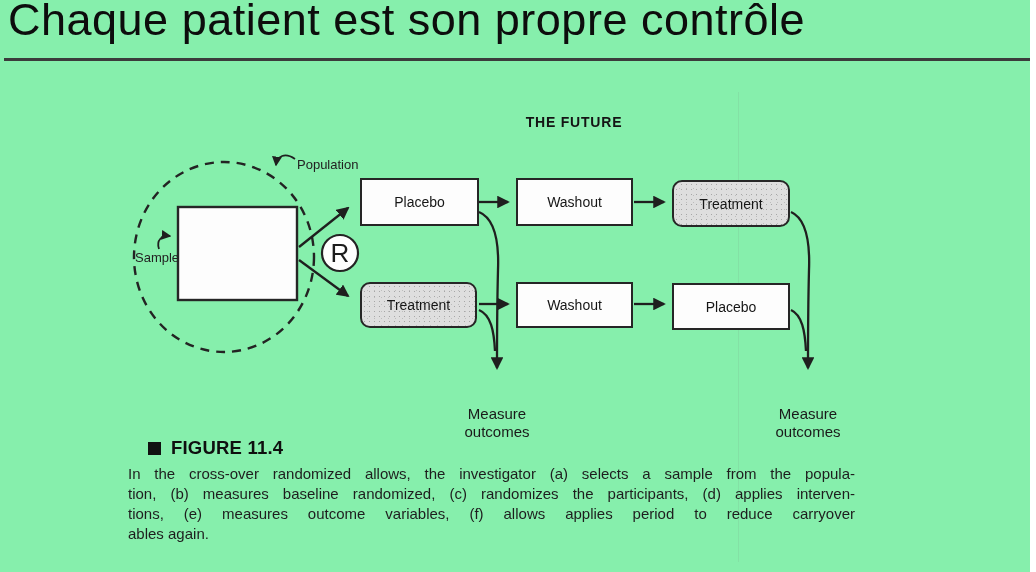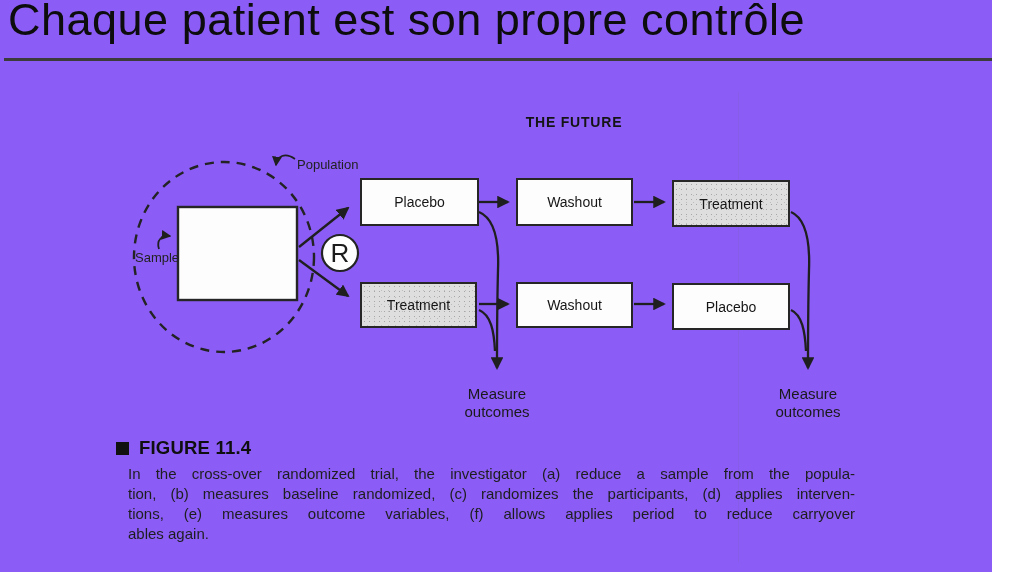--- a/index.html
+++ b/index.html
@@ -1,23 +1,24 @@
 <!DOCTYPE html>
 <html><head>
 <meta charset="utf-8">
 <style>
   html, body { margin: 0; padding: 0; background: #ffffff; }
   #stage {
     position: relative;
     width: 992px;
     height: 572px;
-    background: #8b5cf6;
+    background: #86efac;
     overflow: hidden;
     font-family: "Liberation Sans", sans-serif;
     color: #1c1c1c;
+    padding-left: 38px;
   }
   .abs { position: absolute; }
 
   
   #slide-title {
     left: 8px; top: -6px;
     font-size: 45px;
     line-height: 52px;
     letter-spacing: 0.5px;
     font-weight: 400;
@@ -52,55 +53,57 @@
     justify-content: center;
     font-size: 14px;
     color: #161616;
   }
   .dbox.shaded {
     background-color: #dedede;
     background-image: radial-gradient(#a6a6a6 0.8px, rgba(0,0,0,0) 0.9px),
                       radial-gradient(#bdbdbd 0.8px, rgba(0,0,0,0) 0.9px);
     background-size: 5px 5px, 7px 7px;
     background-position: 0 0, 2px 3px;
+    border-radius: 10px;
   }
   #box-placebo-1   { left: 360px; top: 178px; width: 119px; height: 48px; }
   #box-washout-1   { left: 516px; top: 178px; width: 117px; height: 48px; }
   #box-treatment-2 { left: 672px; top: 180px; width: 118px; height: 47px; }
   #box-treatment-1 { left: 360px; top: 282px; width: 117px; height: 46px; }
   #box-washout-2   { left: 516px; top: 282px; width: 117px; height: 46px; }
   #box-placebo-2   { left: 672px; top: 283px; width: 118px; height: 47px; }
 
   
   .annot { font-size: 13px; color: #222; white-space: nowrap; }
   #label-sample     { left: 135px; top: 250px; }
   #label-population { left: 297px; top: 157px; }
 
   .measure-label {
     width: 130px;
     text-align: center;
     font-size: 15px;
     line-height: 18px;
     color: #1a1a1a;
+    margin-top: 20px;
   }
   #measure-left  { left: 432px; top: 385px; }
   #measure-right { left: 743px; top: 385px; }
 
   
   #strokes { left: 0; top: 0; pointer-events: none; }
 
   
   #scan-line {
     left: 738px; top: 92px;
     width: 1px; height: 470px;
     background: rgba(110,110,110,0.10);
   }
 
   
-  #figure-heading-row { left: 116px; top: 437px; height: 22px; display: flex; align-items: center; justify-content: flex-end; }
+  #figure-heading-row { left: 148px; top: 437px; height: 22px; display: flex; align-items: center; justify-content: flex-end; }
   #figure-bullet {
     width: 13px; height: 13px;
     background: #111;
     margin-right: 10px;
     flex: 0 0 auto;
   }
   #figure-heading-text {
     font-size: 18.5px;
     font-weight: 700;
     letter-spacing: 0.2px;
@@ -192,19 +195,19 @@
   <div class="abs measure-label" id="measure-right">
     <div>Measure</div>
     <div>outcomes</div>
   </div>
 
   <div class="abs" id="figure-heading-row">
     <span id="figure-bullet"></span>
     <span id="figure-heading-text">FIGURE 11.4</span>
   </div>
   <div class="abs" id="caption-block">
-    <div class="cap-line">In the cross-over randomized trial, the investigator (a) reduce a sample from the popula-</div>
+    <div class="cap-line">In the cross-over randomized allows, the investigator (a) selects a sample from the popula-</div>
     <div class="cap-line">tion, (b) measures baseline randomized, (c) randomizes the participants, (d) applies interven-</div>
     <div class="cap-line">tions, (e) measures outcome variables, (f) allows applies period to reduce carryover</div>
     <div class="cap-line last">ables again.</div>
   </div>
 
 </div>
 
 </body></html>

